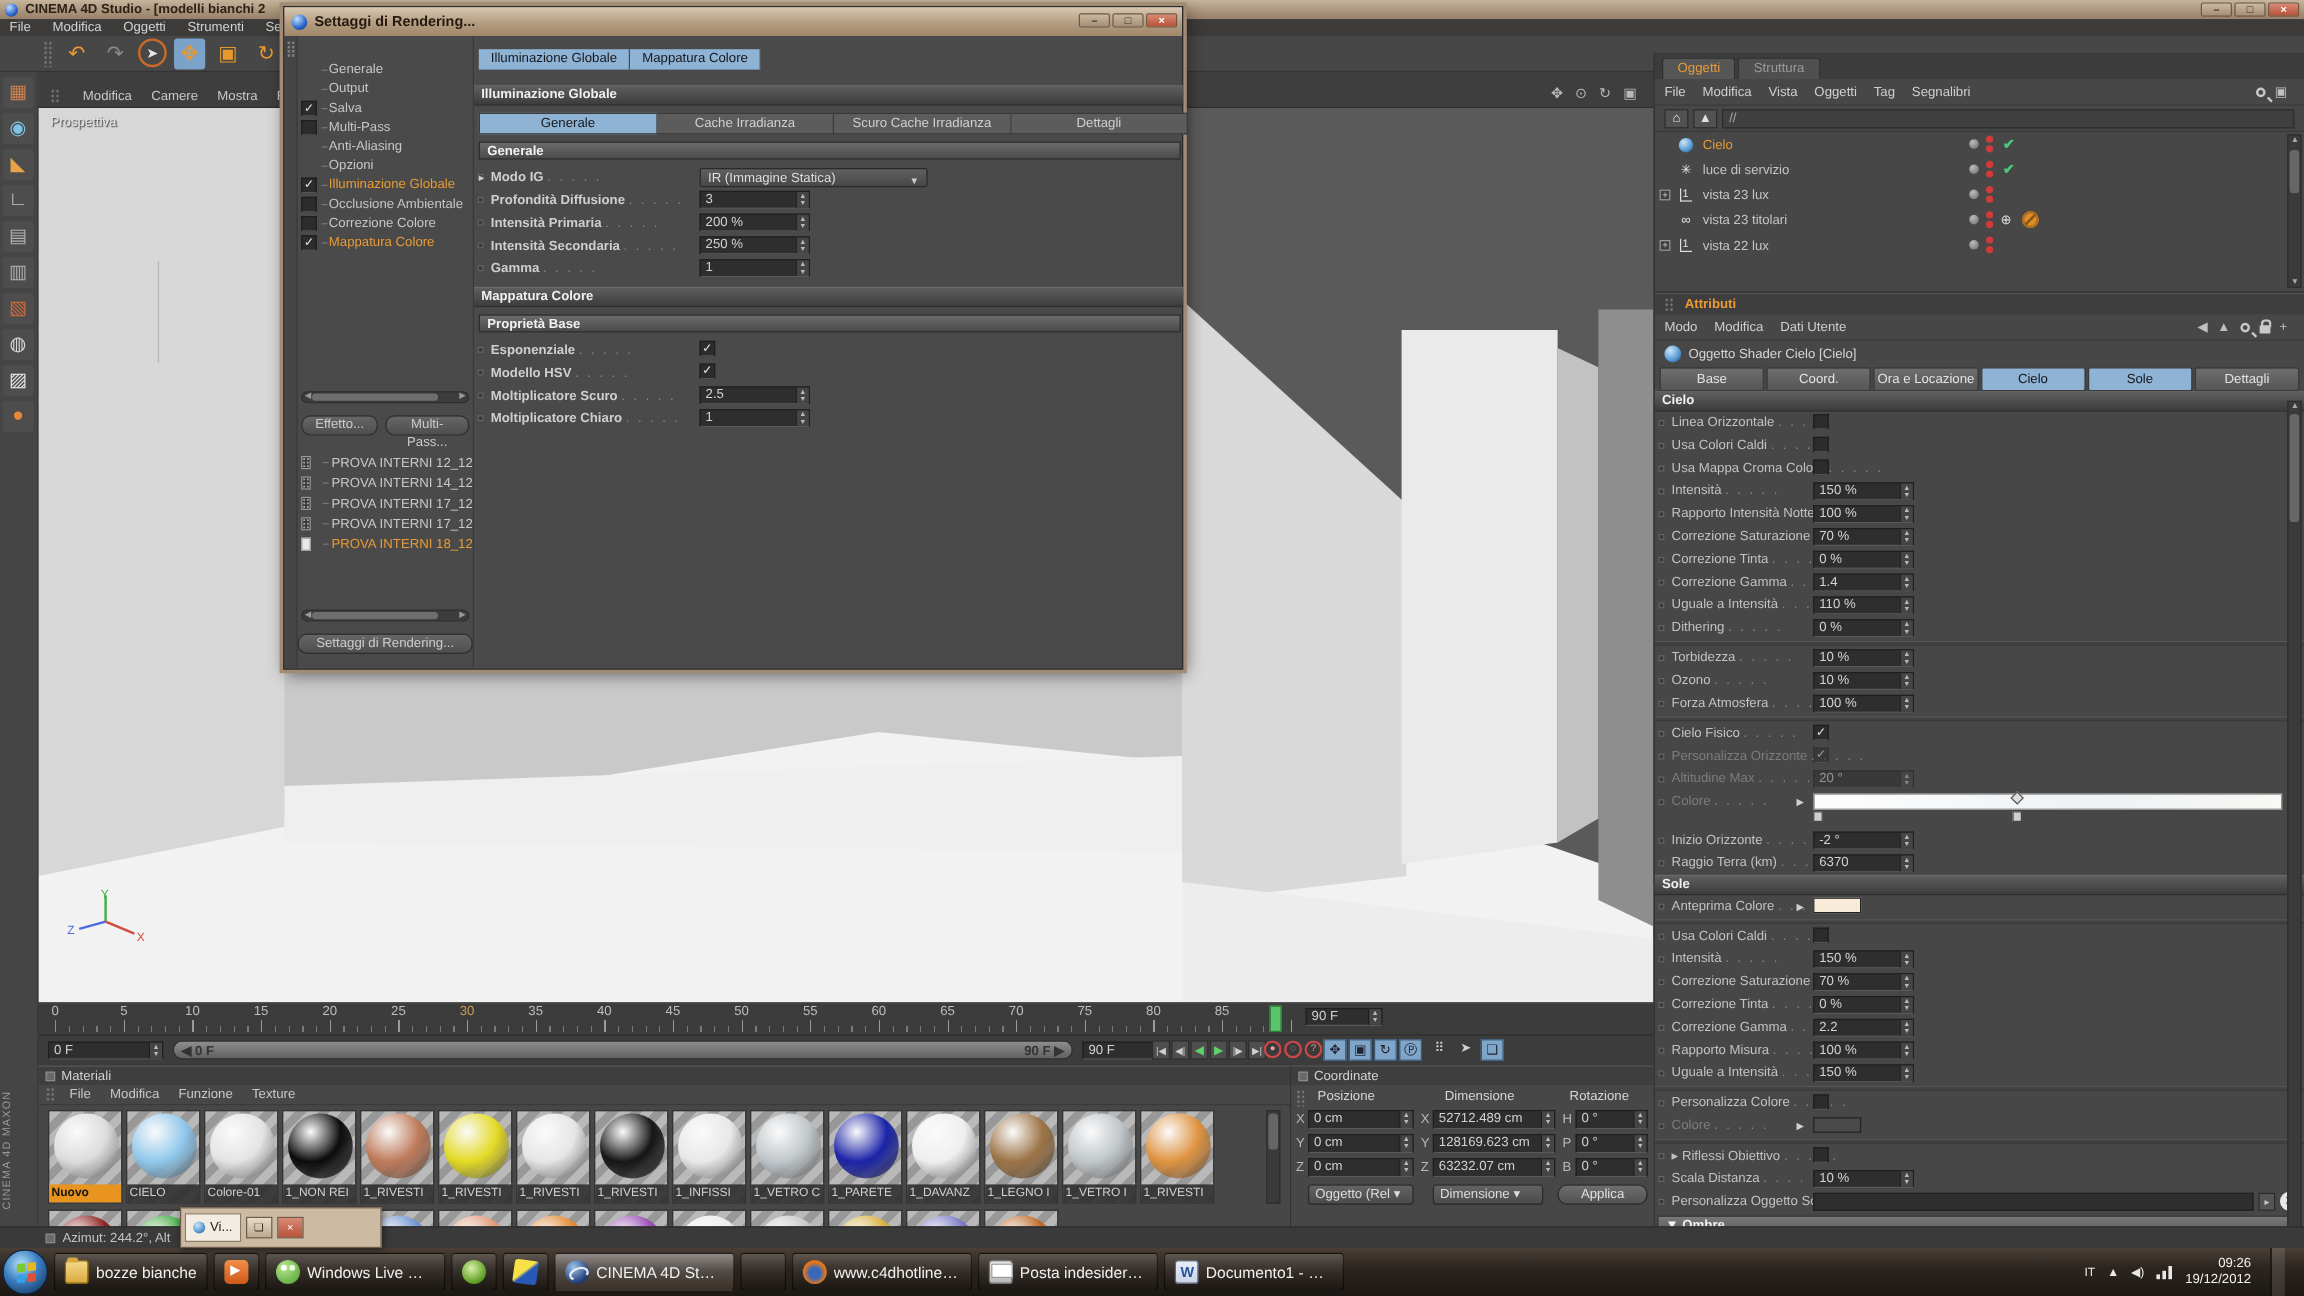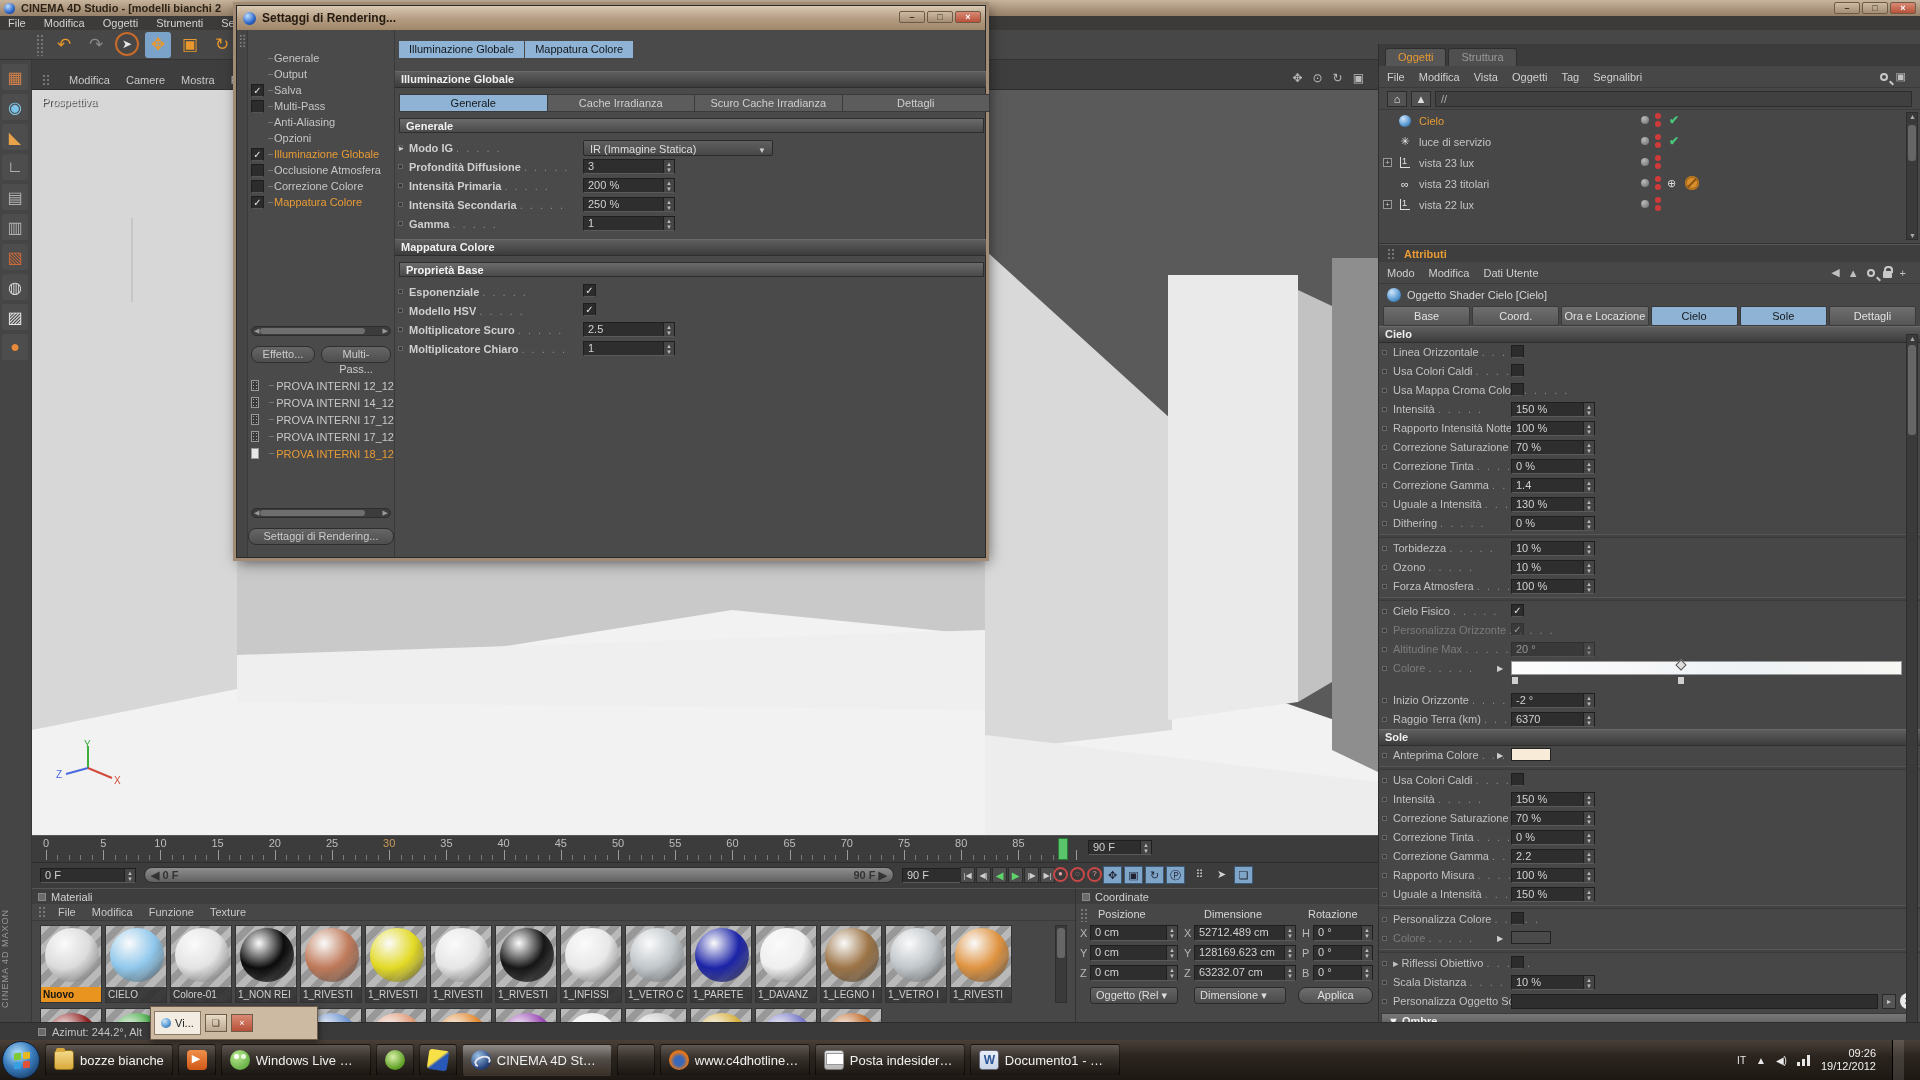--- a/index.html
+++ b/index.html
@@ -415,21 +415,21 @@
           </div>
           <div class="trow">
             <span class="tree-lbl">Opzioni</span>
           </div>
           <div class="trow act">
             <span class="chkc">✓</span>
             <span class="tree-lbl">Illuminazione Globale</span>
           </div>
           <div class="trow">
             <span class="chkc"></span>
-            <span class="tree-lbl">Occlusione Atmosfera</span>
+            <span class="tree-lbl">Occlusione Ambientale</span>
           </div>
           <div class="trow">
             <span class="chkc"></span>
             <span class="tree-lbl">Correzione Colore</span>
           </div>
           <div class="trow act">
             <span class="chkc">✓</span>
             <span class="tree-lbl">Mappatura Colore</span>
           </div>
         </div>
@@ -718,21 +718,21 @@
           <span class="albl">Correzione Gamma <span class="ldots">. . . . .</span></span>
           <span class="fld">
             <span class="v">1.4</span>
             <span class="st">▲<br>▼</span>
           </span>
         </div>
         <div class="arow">
           <span class="bullet"></span>
           <span class="albl">Uguale a Intensità <span class="ldots">. . . . .</span></span>
           <span class="fld">
-            <span class="v">130 %</span>
+            <span class="v">110 %</span>
             <span class="st">▲<br>▼</span>
           </span>
         </div>
         <div class="arow">
           <span class="bullet"></span>
           <span class="albl">Dithering <span class="ldots">. . . . .</span></span>
           <span class="fld">
             <span class="v">0 %</span>
             <span class="st">▲<br>▼</span>
           </span>

